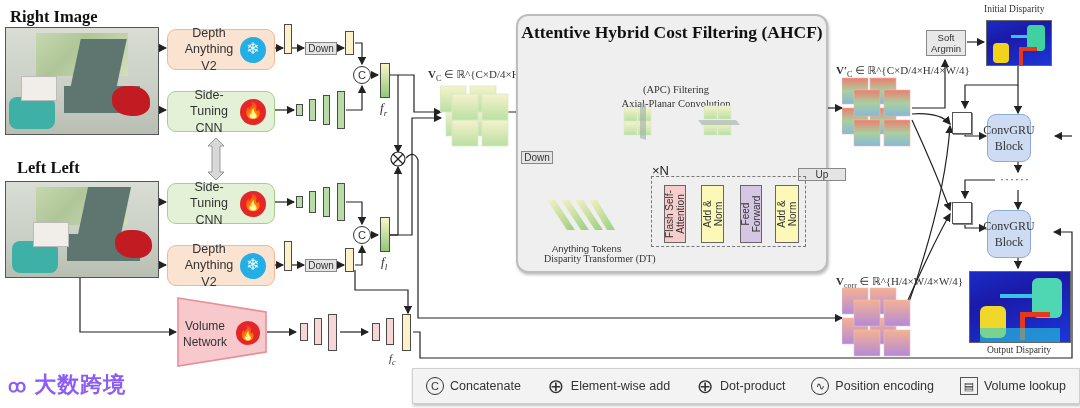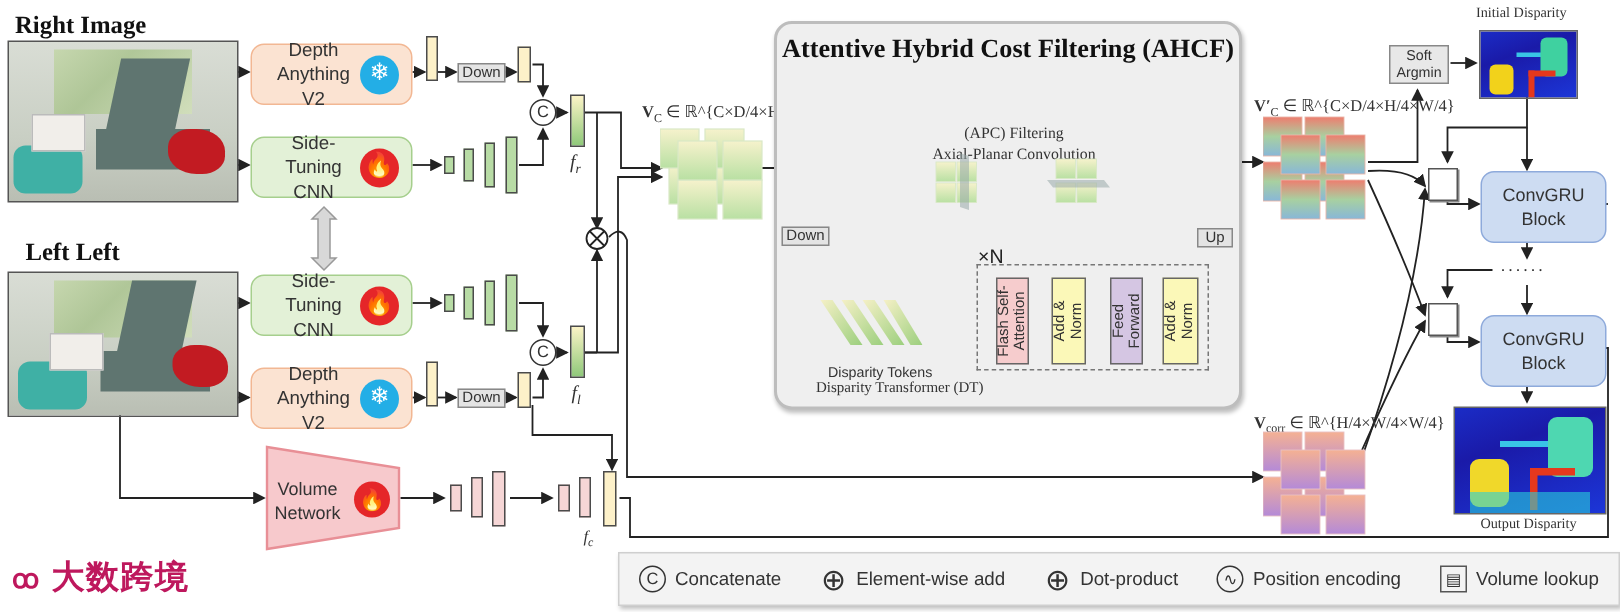--- a/index.html
+++ b/index.html
@@ -28,27 +28,27 @@
   .bar.p{background:#f6d6d6;}
   .smallbox{position:absolute;background:#e4e4e4;border:1px solid #888;font-size:10px;color:#333;display:flex;align-items:center;justify-content:center;box-sizing:border-box;text-align:right;}
   .circ{position:absolute;width:18px;height:18px;border:1.3px solid #333;border-radius:50%;background:#fff;box-sizing:border-box;display:flex;align-items:center;justify-content:center;font-size:11px;color:#333;}
   .lbl-italic{position:absolute;font-family:"Liberation Serif",serif;font-style:italic;font-size:13px;color:#333;}
   .math{position:absolute;font-family:"Liberation Serif",serif;font-size:11px;color:#333;white-space:nowrap;}
   .ahcf{position:absolute;left:516px;top:14px;width:312px;height:259px;background:#efefef;border:2px solid #bdbdbd;border-radius:12px;box-sizing:border-box;box-shadow:1px 2px 3px rgba(0,0,0,.25);}
   .ahcf-title{position:absolute;left:0;top:6px;width:100%;text-align:center;font-family:"Liberation Serif",serif;font-weight:bold;font-size:17.5px;color:#111;}
   .dtbox{position:absolute;border:1px dashed #777;}
   .dtcell{position:absolute;border:1.2px solid #666;box-sizing:border-box;display:flex;align-items:center;justify-content:center;}
   .dtcell span{transform:rotate(-90deg);white-space:nowrap;font-size:10px;color:#333;line-height:1.1;text-align:center;}
-  .convgru{position:absolute;width:84px;height:48px;background:#cddcf2;border:1.6px solid #8eaadb;border-radius:9px;box-sizing:border-box;display:flex;align-items:center;justify-content:center;text-align:center;font-size:12px;color:#333;line-height:1.35;}
+  .convgru{position:absolute;width:44px;height:48px;background:#cddcf2;border:1.6px solid #8eaadb;border-radius:9px;box-sizing:border-box;display:flex;align-items:center;justify-content:center;text-align:center;font-size:12px;color:#333;line-height:1.35;font-family:Liberation Serif, serif;}
   .legend{position:absolute;left:412px;top:368px;width:666px;height:34px;background:#f3f3f3;border:1px solid #cfcfcf;box-shadow:1px 2px 3px rgba(0,0,0,.25);display:flex;align-items:center;justify-content:space-around;font-size:12.5px;color:#333;}
   .legend .item{display:flex;align-items:center;gap:6px;}
   .lg-sym{width:18px;height:18px;border:1.3px solid #333;border-radius:50%;box-sizing:border-box;display:flex;align-items:center;justify-content:center;font-size:11px;}
   .lookup-icon{position:absolute;width:20px;height:22px;background:#fff;border:1.5px solid #555;box-shadow:1px 1px 0 #888;box-sizing:border-box;}
   .disp-img{position:absolute;border:1px solid #666;overflow:hidden;background:linear-gradient(160deg,#1b2cc6 0%,#1a1aa8 35%,#1c36d8 100%);}
-  .watermark{position:absolute;left:8px;top:370px;font-size:22px;color:#be185d;font-weight:bold;letter-spacing:1px;}
+  .watermark{position:absolute;left:8px;top:370px;font-size:22px;color:#8b5cf6;font-weight:bold;letter-spacing:1px;}
 </style>
 </head>
 <body>
 
 <div id="stage">
 
   <svg class="abs" style="left:0;top:0" width="1080" height="408">
     <defs>
       <marker id="ah" markerWidth="7" markerHeight="7" refX="6" refY="3.5" orient="auto">
         <path d="M0,0 L7,3.5 L0,7 z" fill="#222"></path>
@@ -285,37 +285,37 @@
       <rect x="84" y="6" width="13" height="13"></rect>
         <rect x="98" y="6" width="13" height="13"></rect>
       <rect x="84" y="22" width="13" height="13"></rect>
         <rect x="98" y="22" width="13" height="13"></rect>
     </g>
     <polygon points="20,2 26,4 26,40 20,38" fill="#9aa" opacity=".55"></polygon>
     <polygon points="78,20 116,20 120,25 82,25" fill="#9aa" opacity=".55"></polygon>
   </svg>
 
   <div class="smallbox" style="left:521px;top:151px;width:32px;height:13px;">Down</div>
-  <div class="smallbox" style="left:798px;top:152px;width:24px;height:13px;">Up</div>
+  <div class="smallbox" style="left:798px;top:168px;width:48px;height:13px;">Up</div>
 
   <svg class="abs" style="left:545px;top:196px" width="70" height="38">
     <defs>
         <linearGradient id="tok" x1="0" y1="0" x2="1" y2="1">
           <stop offset="0" stop-color="#f5f0c6"></stop>
           <stop offset="1" stop-color="#9ccf7e"></stop>
         </linearGradient>
       </defs>
     <g fill="url(#tok)">
       <polygon points="2,4 10,4 30,34 22,34"></polygon>
         <polygon points="16,4 24,4 44,34 36,34"></polygon>
       <polygon points="30,4 38,4 58,34 50,34"></polygon>
         <polygon points="44,4 52,4 70,34 62,34"></polygon>
     </g>
   </svg>
-  <div class="abs" style="left:552px;top:243px;font-size:9.5px;color:#333;">Disparity Tokens</div>
+  <div class="abs" style="left:552px;top:243px;font-size:9.5px;color:#333;">Anything Tokens</div>
 
   <div class="abs" style="left:652px;top:163px;font-size:13px;color:#222;">×N</div>
   <div class="dtbox" style="left:651px;top:176px;width:153px;height:69px;"></div>
   <div class="dtcell" style="left:664px;top:185px;width:22px;height:58px;background:#f6cccd;">
       <span style="white-space:pre">Flash Self-
 Attention</span>
     </div>
   <div class="dtcell" style="left:701px;top:185px;width:23px;height:58px;background:#fbf8b8;">
       <span style="white-space:pre">Add &amp;
 Norm</span>

